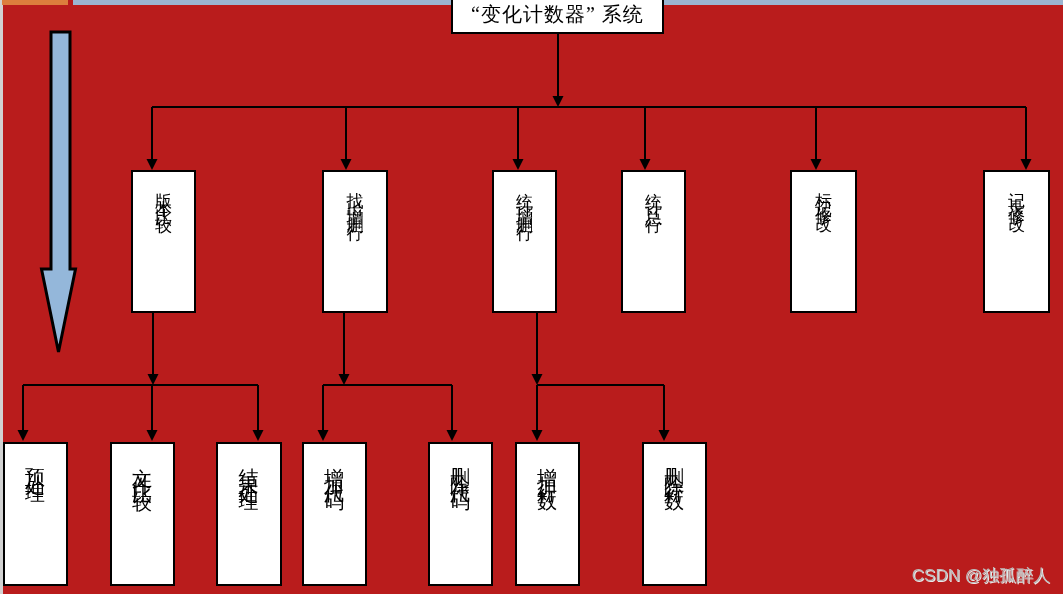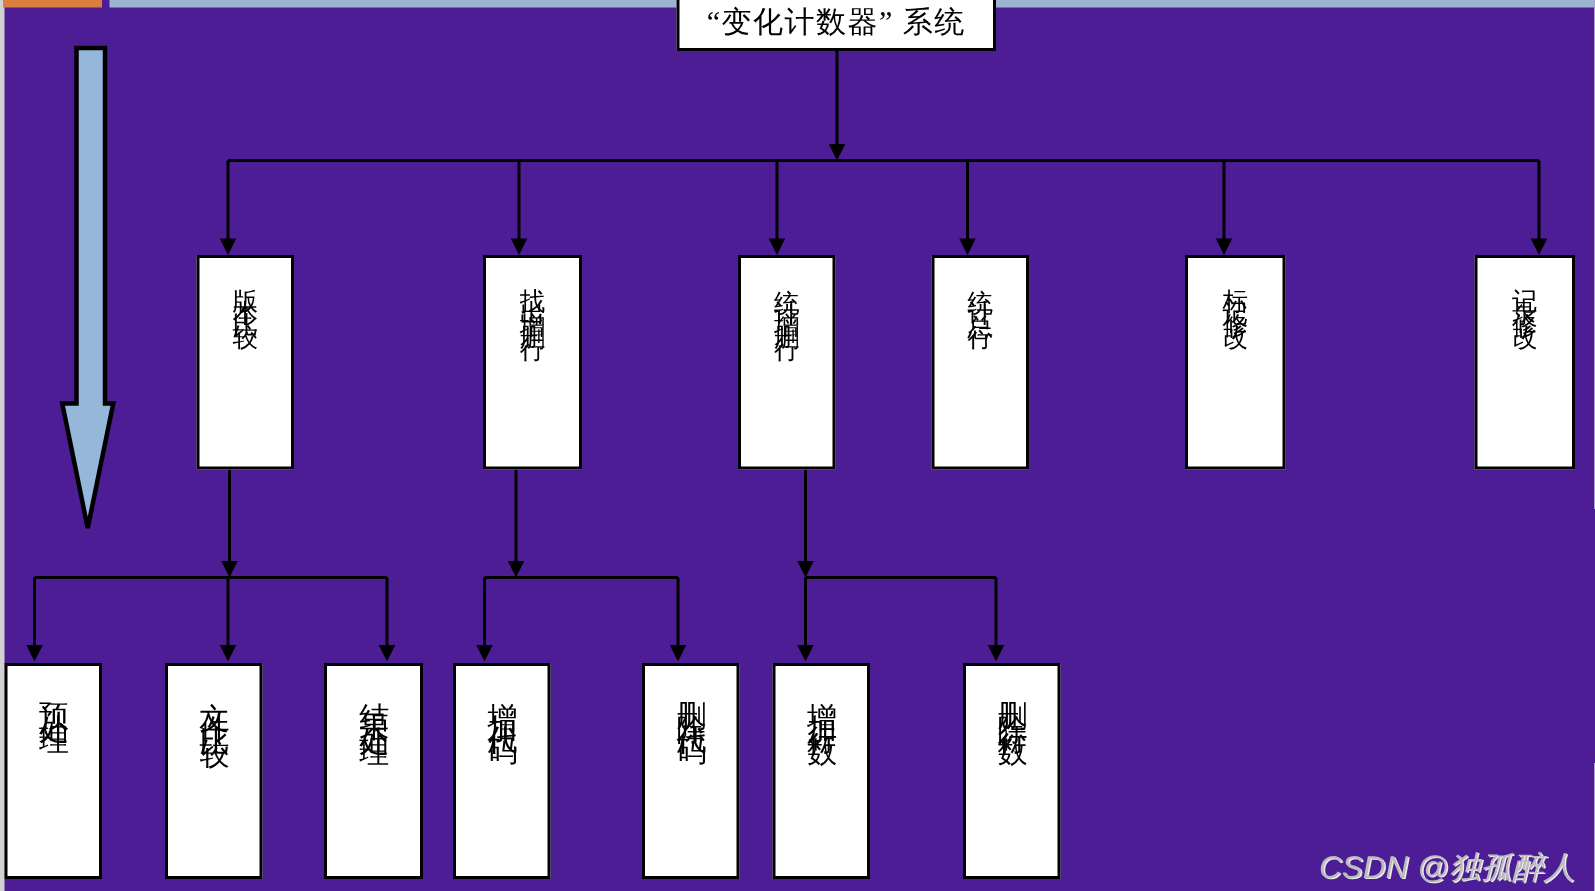--- a/index.html
+++ b/index.html
@@ -1,17 +1,17 @@
 <!DOCTYPE html>
 <html><head>
 <meta charset="utf-8">
 <style>
   html,body{margin:0;padding:0;background:#fff;}
   .stage{
-    position:relative;width:1063px;height:594px;background:#4c1d95;overflow:hidden;
+    position:relative;width:1063px;height:594px;background:#b91c1c;overflow:hidden;
     font-family:"Liberation Serif","DejaVu Serif",serif;
   }
   .left-edge{position:absolute;left:0;top:0;width:3px;height:594px;background:#d2d2d2;z-index:0;}
   .top-bar{position:absolute;top:0;height:5px;z-index:0;}
   .bar-orange{left:2px;width:66px;}
   .bar-blue{left:73px;width:990px;}
   svg.connectors{position:absolute;left:0;top:0;z-index:1;}
   .node{
     position:absolute;box-sizing:border-box;background:#ffffff;border:2px solid #000;
     z-index:2;display:flex;justify-content:center;color:#000;
@@ -23,21 +23,21 @@
   .vbox .vtext{
     writing-mode:vertical-rl;text-orientation:upright;line-height:1;
   }
   .box-l2{top:170px;height:143px;}
   .box-l2 .vtext{font-size:17px;letter-spacing:8px;padding-top:7px;}
   .box-l3{top:442px;height:144px;}
   .box-l3 .vtext{font-size:20px;letter-spacing:8px;padding-top:8px;}
   .watermark{
     position:absolute;right:13px;top:564px;z-index:4;
     font-family:"Liberation Sans","DejaVu Sans",sans-serif;
-    font-size:21px;color:#bcbcbc;text-shadow:1px 1px 0 #e9e9e9;white-space:nowrap;font-style:italic;
+    font-size:17px;color:#bcbcbc;text-shadow:1px 1px 0 #e9e9e9;white-space:nowrap;
   }
 </style>
 </head>
 <body>
 
 <div class="stage">
 
   <div class="left-edge"></div>
   <div class="top-bar bar-orange" style="background: rgb(220, 126, 61);"></div>
   <div class="top-bar bar-blue" style="background: rgb(155, 181, 209);"></div>

